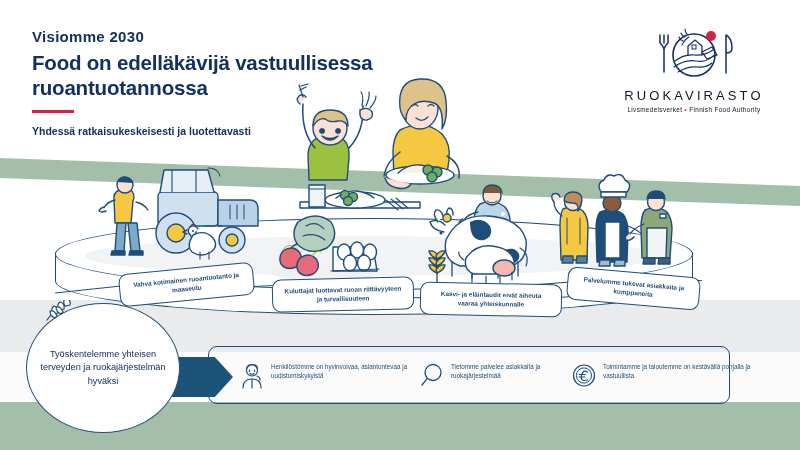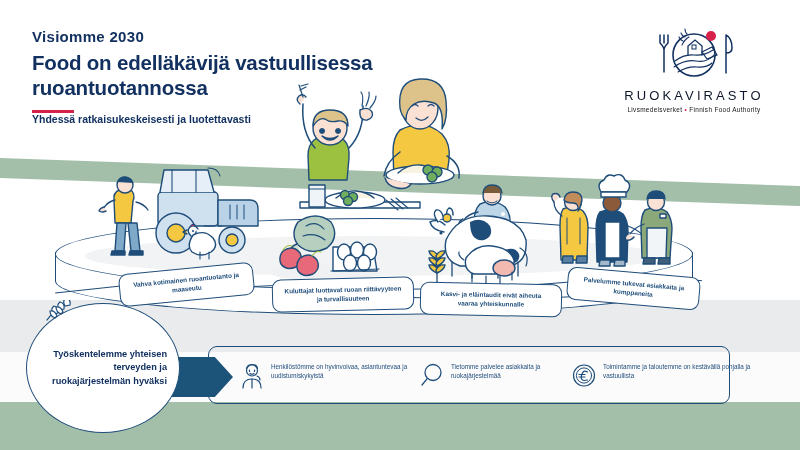--- a/index.html
+++ b/index.html
@@ -32,21 +32,21 @@
   }
 
   
   .header{position:absolute;left:32px;top:28px;width:470px;}
   .eyebrow{font-size:15px;font-weight:700;letter-spacing:.3px;color:#123160;}
   .title{
     font-size:20.5px;font-weight:700;line-height:1.22;margin-top:5px;
     color:#123160;letter-spacing:-.2px;
   }
   .rule{width:42px;height:2.6px;background:#d6224a;margin-top:10px;}
-  .subtitle{font-size:10.5px;font-weight:700;color:#123160;}
+  .subtitle{font-size:10.5px;font-weight:700;margin-top:12px;color:#123160;}
 
   
   .logo{position:absolute;right:26px;top:24px;width:160px;text-align:center;}
   .logo-mark{height:60px;display:flex;align-items:center;justify-content:center;}
   .logo-word{
     font-size:13px;font-weight:400;letter-spacing:3.1px;color:#0f172a;margin-top:4px;
   }
   .logo-sub{font-size:6.4px;letter-spacing:.35px;color:#111418;margin-top:3px;}
   .logo-sub .dot{color:#d6224a;}
 
@@ -86,21 +86,21 @@
   .cn-left{left:55px;top:289px;width:66px;transform:rotate(-6deg);}
   .cn-right{left:676px;top:279px;width:26px;transform:rotate(6deg);}
 
   
   .badge{
     position:absolute;left:26px;top:303px;width:152px;height:128px;
     border:1.5px solid #1f4d7a;border-radius:50%;background:#ffffff;
     display:flex;align-items:center;justify-content:center;
   }
   .badge-text{
-    font-size:9.2px;font-weight:700;line-height:1.46;text-align:right;
+    font-size:9.2px;font-weight:400;line-height:1.46;text-align:center;
     color:#123160;padding:0 12px;
   }
   .badge-wheat{position:absolute;left:44px;top:300px;}
 
   
   .arrow-chev{
     position:absolute;left:168px;top:357px;width:65px;height:40px;
     background:#1b5478;
     clip-path:polygon(0 0, 72% 0, 100% 50%, 72% 100%, 0 100%);
   }

